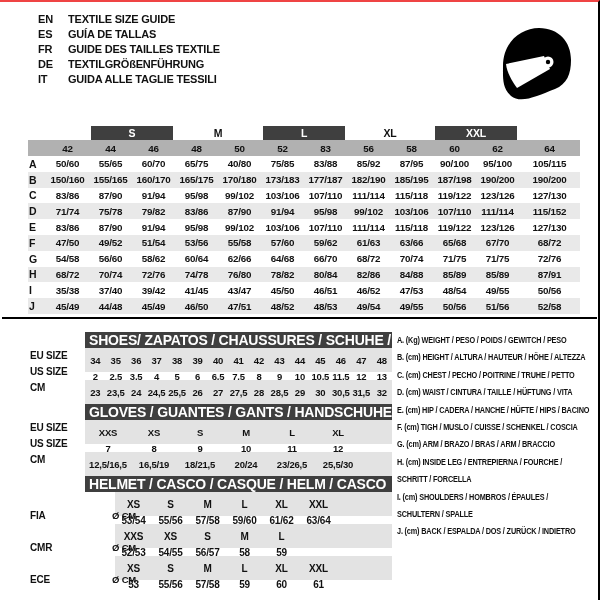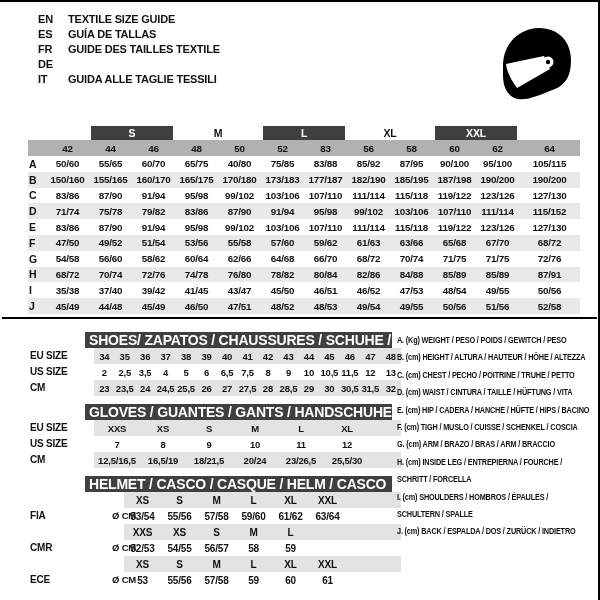--- a/index.html
+++ b/index.html
@@ -1,17 +1,17 @@
 <!DOCTYPE html>
 <html><head>
 <meta charset="utf-8">
 <style>
   html,body{margin:0;padding:0;background:#fff;}
   .page{position:relative;width:600px;height:600px;box-sizing:border-box;overflow:hidden;
-        background:#fff;border-top:2px solid #000000;border-right:2px solid #000;
+        background:#fff;border-top:2px solid #ef4444;border-right:2px solid #000;
         font-family:"Liberation Sans",sans-serif;font-weight:700;color:#111;letter-spacing:-0.2px;}
 
   
   .lang-block{position:absolute;left:38px;top:10px;}
   .lang-row{display:flex;font-size:11px;line-height:15px;}
   .lang-code{width:30px;}
 
   
   .logo{position:absolute;left:487px;top:14px;width:90px;height:94px;}
 
@@ -28,21 +28,21 @@
 
   .divider{position:absolute;left:2px;top:315px;width:595px;height:2px;background:#000;}
 
   
   .sub{position:absolute;left:0;width:600px;}
   .bar-header{margin-left:85px;width:307px;height:16px;background:#3f3f3f;color:#fff;
               font-size:14px;line-height:16px;padding-left:4px;box-sizing:border-box;}
   .sub-row{position:relative;height:16px;}
   .sub-label{position:absolute;left:30px;top:0;font-size:10px;line-height:16px;}
   .unit{position:absolute;left:92px;top:0;font-size:9.5px;line-height:16px;margin-left:20px;}
-  .band{position:absolute;left:85px;top:0;width:307px;height:16px;display:grid;align-items:center;margin-left:9px;}
+  .band{position:absolute;left:85px;top:0;width:307px;height:24px;display:grid;align-items:center;}
   .band.shaded{background:#e3e3e3;}
   .cols-15{grid-template-columns:repeat(15,1fr);}
   .cols-6{grid-template-columns:repeat(6,46px) 1fr;}
   .band.hband{left:115px;width:277px;grid-template-columns:repeat(6,37px) 1fr;}
   .b-cell{text-align:center;font-size:9.5px;}
   .hband .b-cell{font-size:10px;}
 
   
   .legend{position:absolute;left:397px;top:330px;width:225px;transform:scaleX(0.85);
           transform-origin:left top;font-size:8.6px;}
@@ -61,20 +61,21 @@
       <div class="lang-row">
         <span class="lang-code">ES</span>
         <span>GUÍA DE TALLAS</span>
       </div>
       <div class="lang-row">
         <span class="lang-code">FR</span>
         <span>GUIDE DES TAILLES TEXTILE</span>
       </div>
       <div class="lang-row">
         <span class="lang-code">DE</span>
+        <span>TEXTILGRÖßENFÜHRUNG</span>
       </div>
       <div class="lang-row">
         <span class="lang-code">IT</span>
         <span>GUIDA ALLE TAGLIE TESSILI</span>
       </div>
     </div>
 
   <div class="logo">
     <svg viewBox="0 0 90 90" width="90" height="94" aria-hidden="true">
       <path d="M16,48 C16,24 34,10 52,10 C72,10 84,24 84,42 C84,56 80,66 68,71 C50,78 34,86 24,78 C15,70 16,60 16,48 Z" fill="#000"></path>

